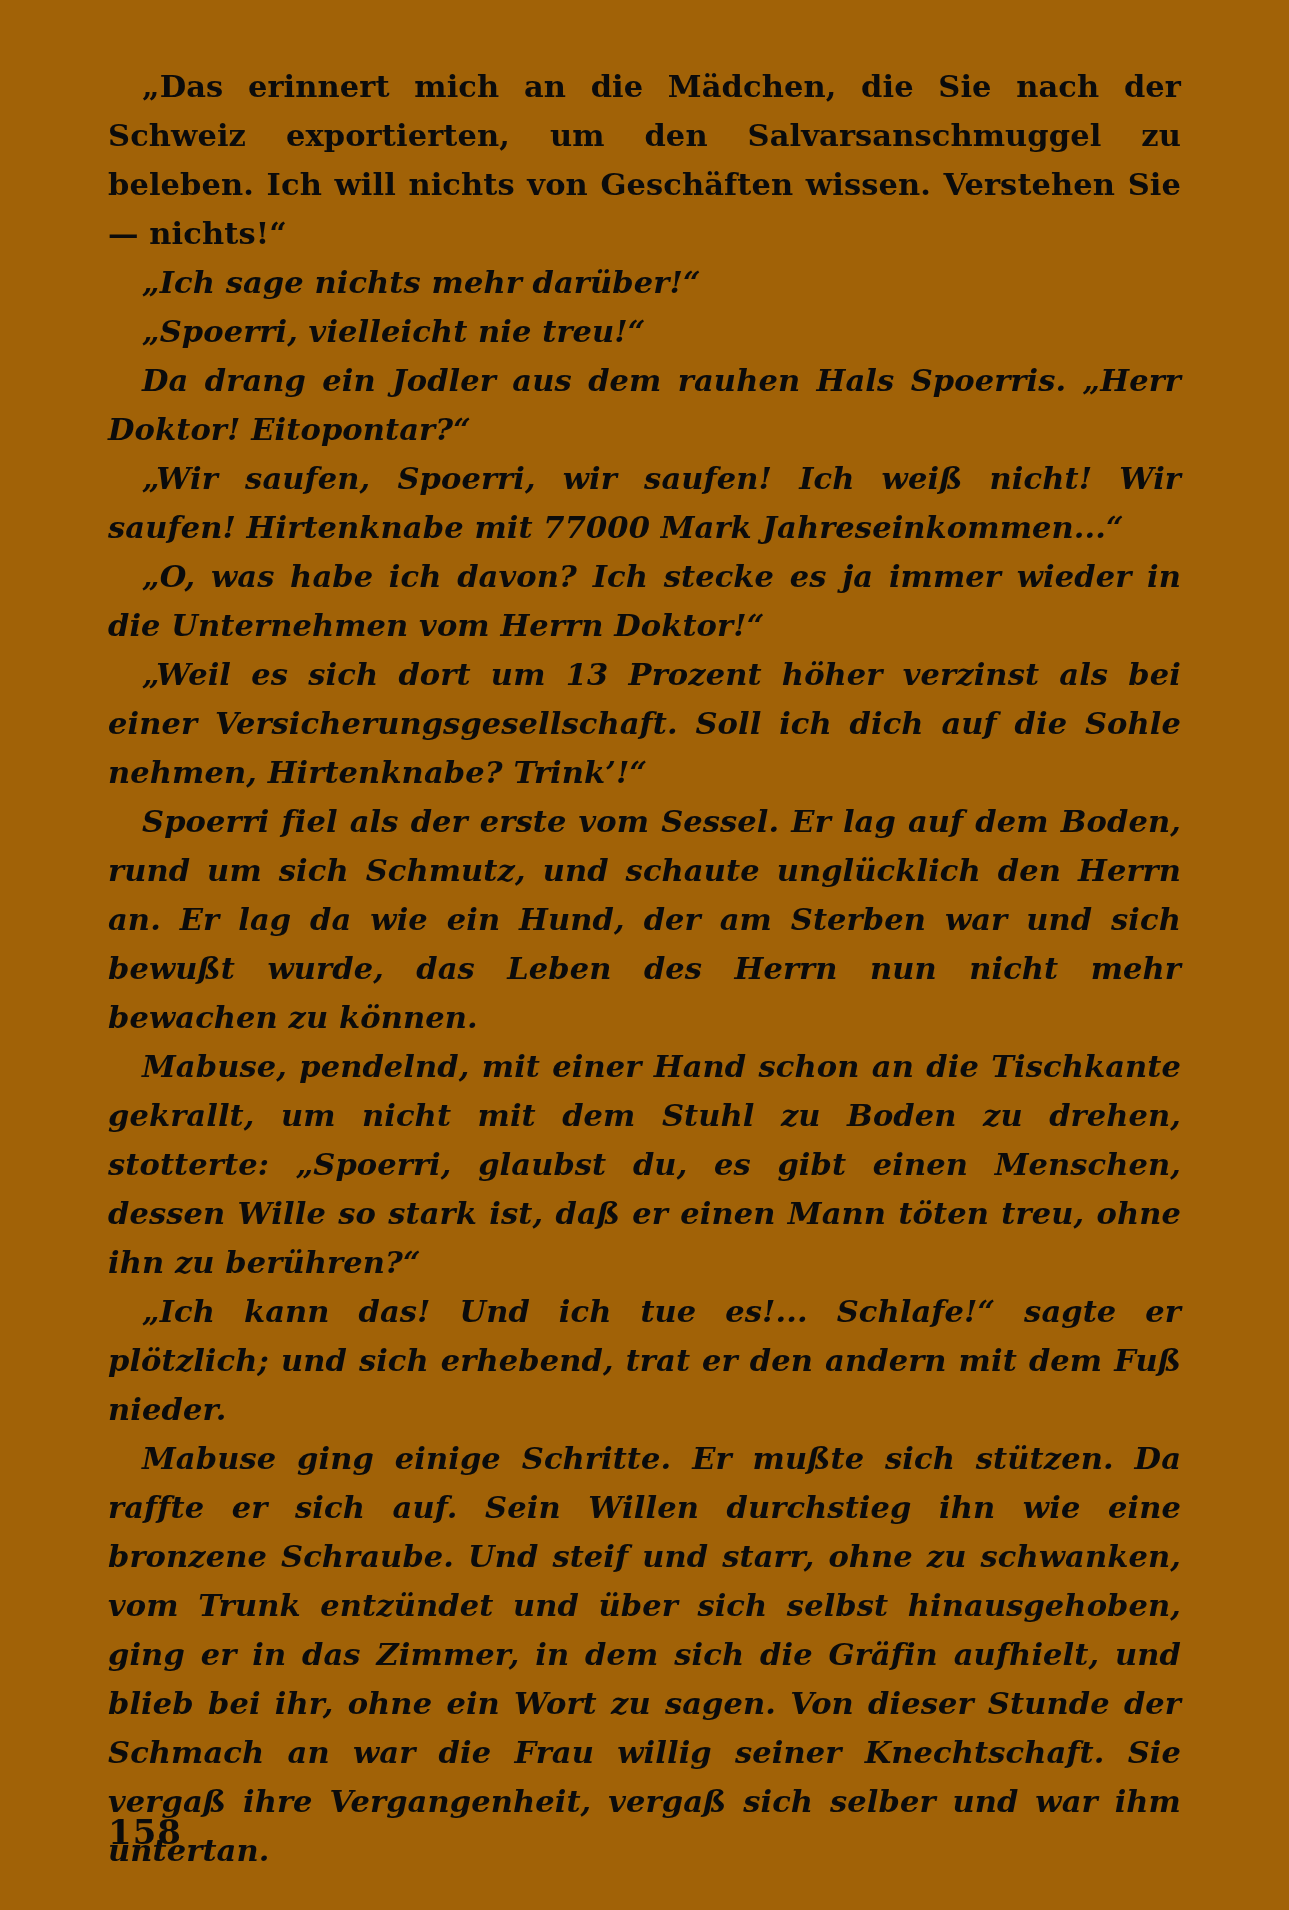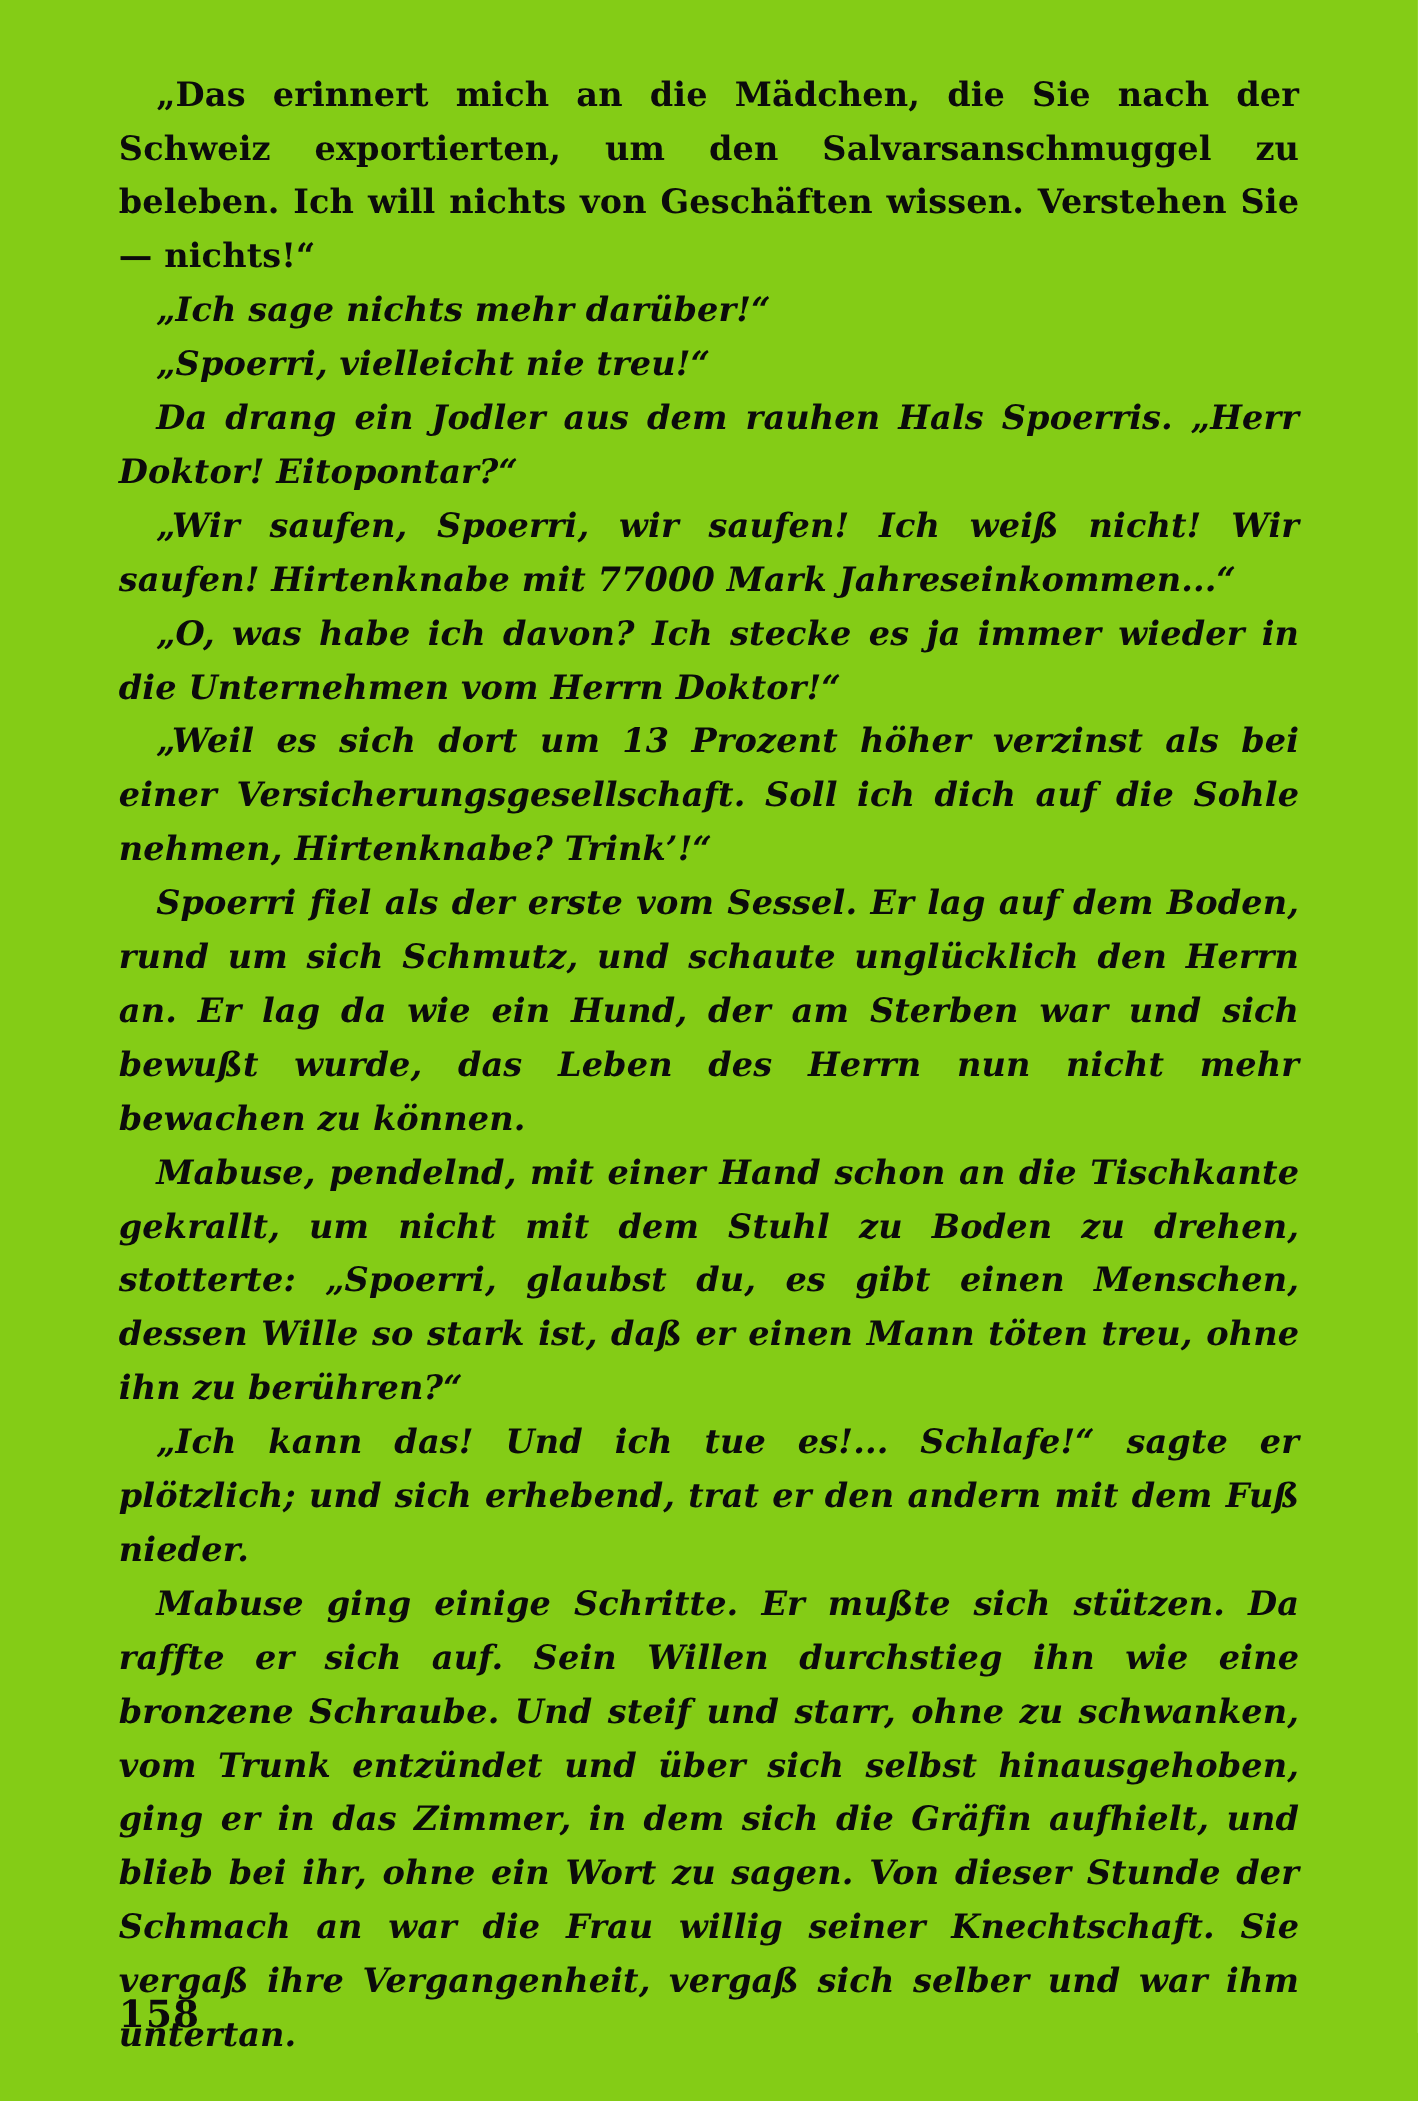--- a/index.html
+++ b/index.html
@@ -10,21 +10,21 @@
   body {
     width: 1289px;
     height: 1910px;
     overflow: hidden;
     font-family: "DejaVu Serif", serif;
   }
   .page {
     position: relative;
     width: 1289px;
     height: 1910px;
-    background: #84cc16;
+    background: #a16207;
     box-sizing: border-box;
     padding: 62px 108px 0 108px;
   }
   .textblock {
     font-family: "DejaVu Serif", serif;
     font-size: 30.5px;
     line-height: 49px;
     color: #0b0b0b;
     text-align: justify;
     text-justify: inter-word;

